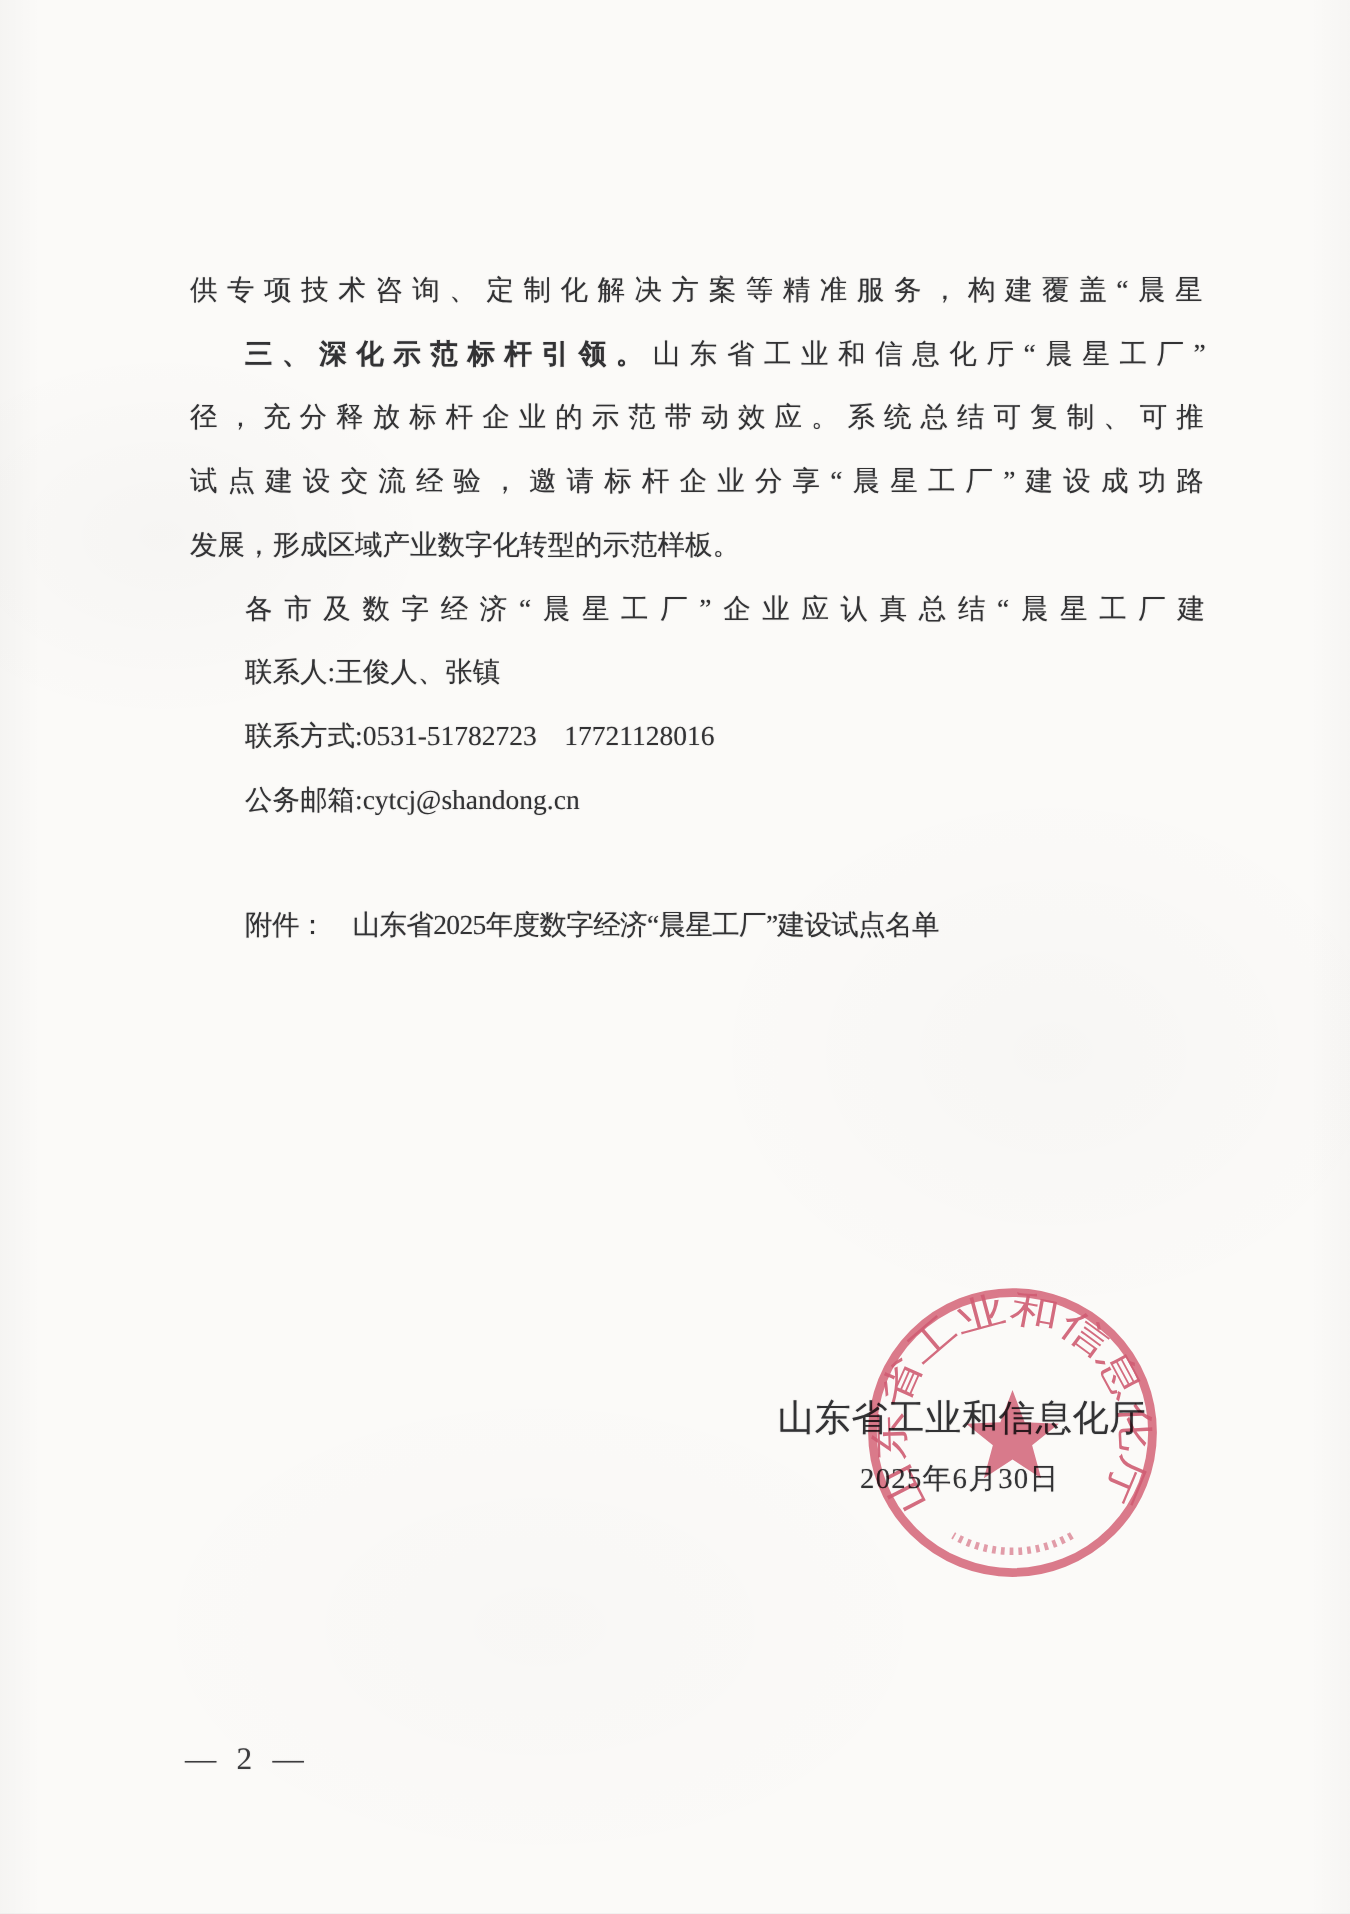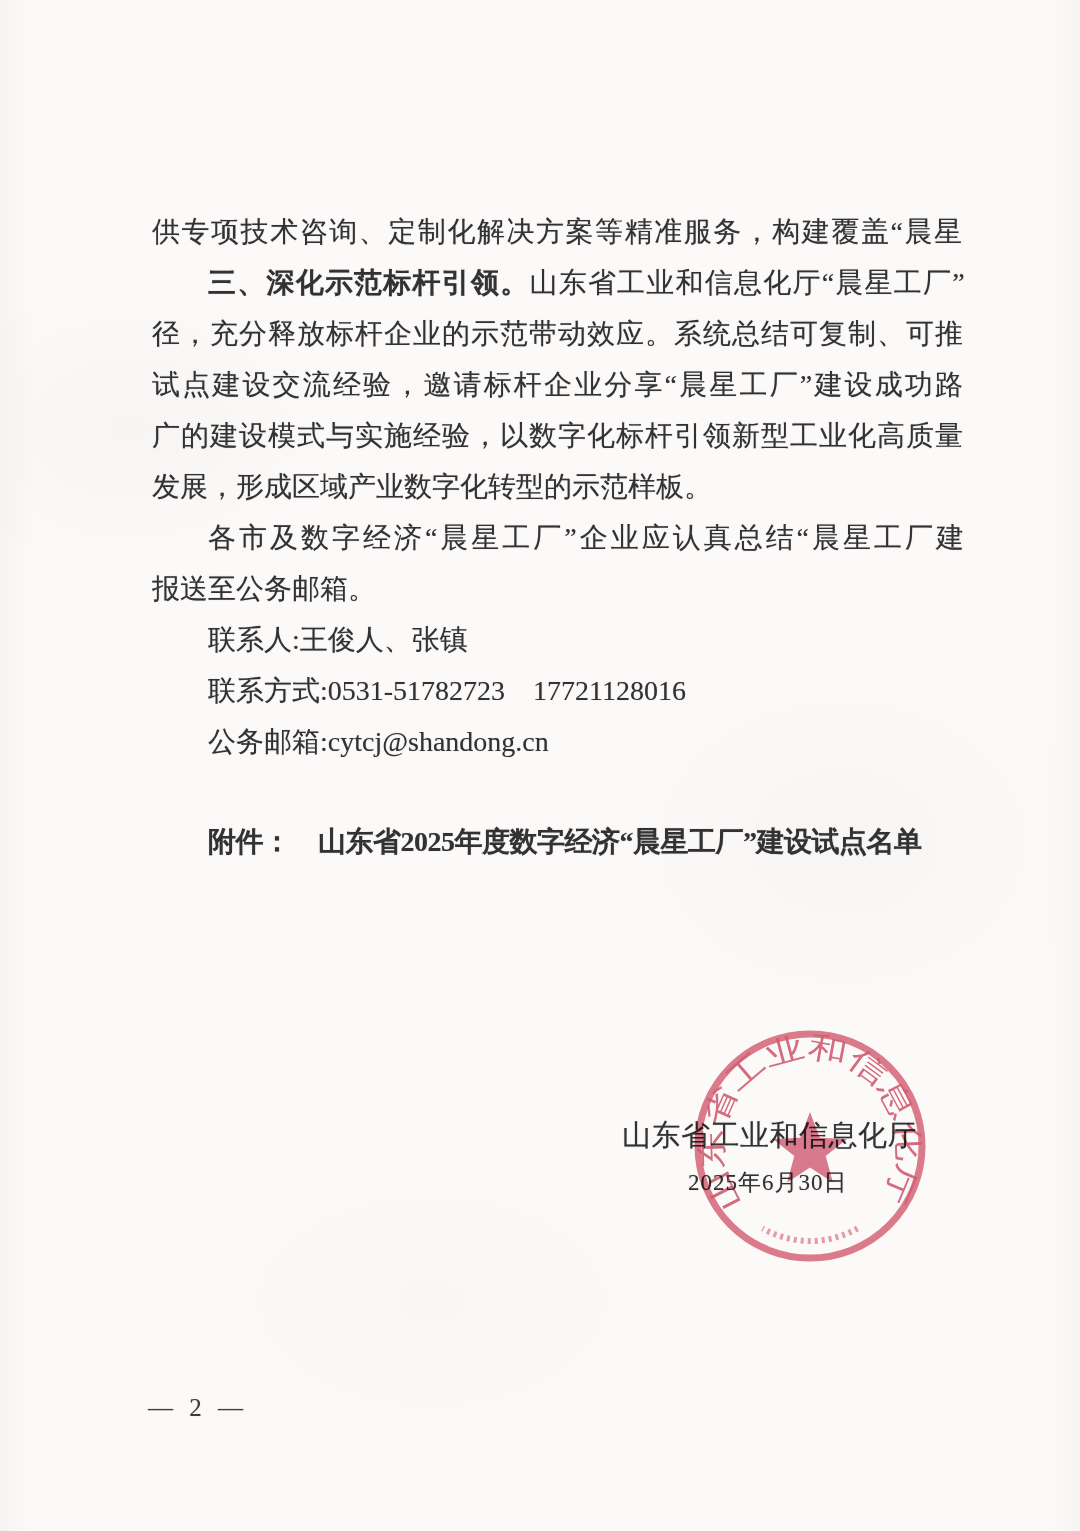--- a/index.html
+++ b/index.html
@@ -18,31 +18,31 @@
     position:absolute;inset:0;
     background:
       radial-gradient(ellipse 320px 220px at 12% 28%, rgba(0,0,0,.018), transparent 70%),
       radial-gradient(ellipse 420px 320px at 78% 55%, rgba(0,0,0,.014), transparent 70%),
       radial-gradient(ellipse 500px 300px at 40% 85%, rgba(0,0,0,.012), transparent 70%),
       linear-gradient(90deg, rgba(0,0,0,.025), transparent 3%, transparent 97%, rgba(0,0,0,.02));
     pointer-events:none;
   }
   .body-text{
     position:absolute;left:152px;top:206px;width:810px;
-    font-size:28px;line-height:51px;
+    font-size:22px;line-height:51px;
     text-shadow:0 0 1px rgba(45,45,48,.38);
   }
   .line{height:51px;}
   .line.justify{text-align:justify;text-align-last:justify;}
   .line.indent{text-indent:2em;}
   .tight{letter-spacing:-1px;}
   .tight-lg{letter-spacing:-2px;}
   .tight-xl{letter-spacing:-2.6px;}
   .seg-bold{font-weight:700;font-family:Liberation Mono, monospace;}
-  .attachment{margin-top:49px;letter-spacing:-0.5px;font-weight:bold;}
+  .attachment{margin-top:49px;letter-spacing:-0.5px;}
   .sig-org{
     position:absolute;left:622px;top:1118px;
     font-size:29px;line-height:34px;letter-spacing:0.5px;
     text-shadow:0 0 1px rgba(45,45,48,.38);
   }
   .sig-date{
     position:absolute;left:688px;top:1166px;
     font-size:23px;line-height:34px;letter-spacing:1px;
     text-shadow:0 0 1px rgba(45,45,48,.38);
   }
@@ -60,24 +60,22 @@
 </head>
 <body>
 
 <div class="page">
 
   <div class="body-text">
     <div class="line justify"><span>供专项技术咨询、定制化解决方案等精准服务，构建覆盖“晨星</span></div>
     <div class="line justify indent tight-xl"><span class="seg-bold">三、深化示范标杆引领。</span><span>山东省工业和信息化厅“晨星工厂”</span></div>
     <div class="line justify tight"><span>径，充分释放标杆企业的示范带动效应。系统总结可复制、可推</span></div>
     <div class="line justify tight"><span>试点建设交流经验，邀请标杆企业分享“晨星工厂”建设成功路</span></div>
-    <div class="line justify tight"><span>广的建设模式与实施经验，以数字化标杆引领新型工业化高质量</span></div>
     <div class="line"><span>发展，形成区域产业数字化转型的示范样板。</span></div>
     <div class="line justify indent tight-lg"><span>各市及数字经济“晨星工厂”企业应认真总结“晨星工厂建</span></div>
-    <div class="line"><span>报送至公务邮箱。</span></div>
     <div class="line indent"><span>联系人:王俊人、张镇</span></div>
     <div class="line indent"><span>联系方式:0531-51782723　17721128016</span></div>
     <div class="line indent"><span>公务邮箱:cytcj@shandong.cn</span></div>
     <div class="line indent attachment"><span>附件：　山东省2025年度数字经济“晨星工厂”建设试点名单</span></div>
   </div>
 
   <div class="sig-org">山东省工业和信息化厅</div>
   <div class="sig-date">2025年6月30日</div>
 
   <svg class="seal" width="244" height="244" viewBox="0 0 244 244">

